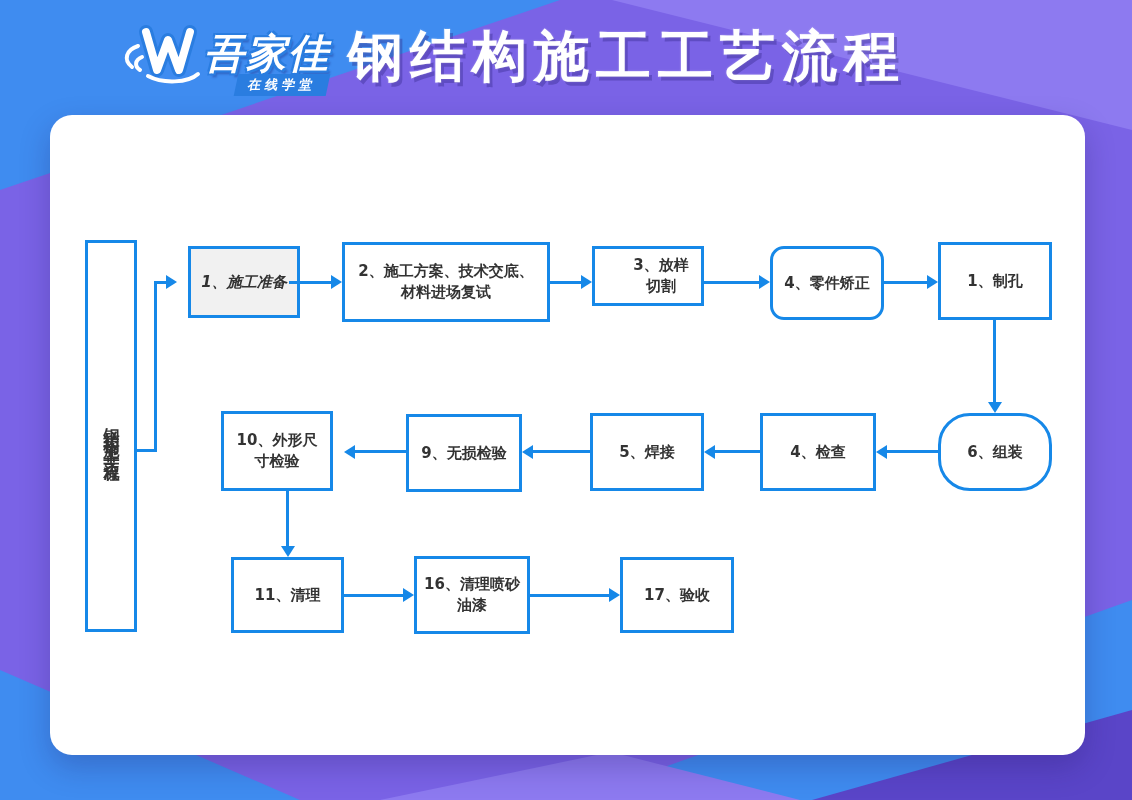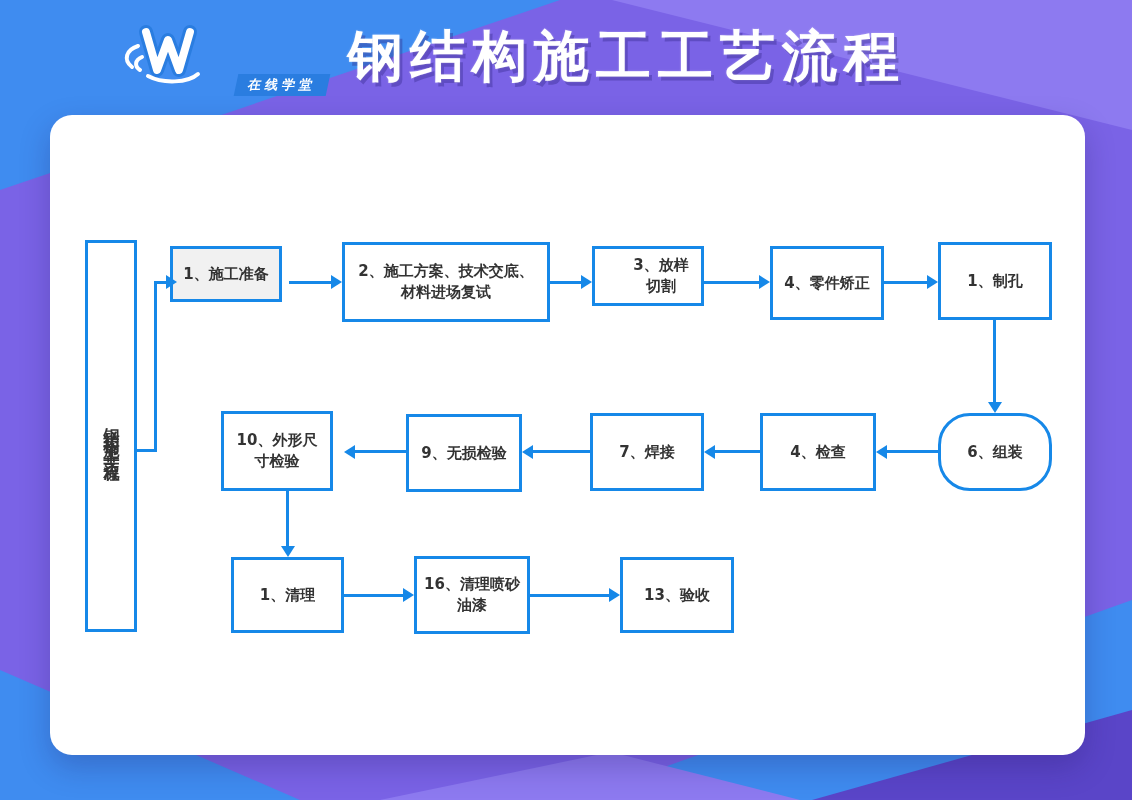--- a/index.html
+++ b/index.html
@@ -63,24 +63,24 @@
   }
   .node-gray { background:#f1f1f1; }
   .side-box {
     position:absolute; left:85px; top:240px; width:52px; height:392px;
     border:3px solid #1688e8; background:#ffffff;
     display:flex; align-items:center; justify-content:center;
     writing-mode:vertical-rl; text-orientation:upright;
     font-size:16px; font-weight:bold; color:#333333; letter-spacing:5px;
   }
 
-  #n1  { left:170px; top:246px; width:112px; height:56px; }
+  #n1  { left:188px; top:246px; width:112px; height:72px;font-style:italic; }
   #n2  { left:342px; top:242px; width:208px; height:80px; }
   #n3  { left:592px; top:246px; width:112px; height:60px;padding-left:32px; }
-  #n4  { left:770px; top:246px; width:114px; height:74px; }
+  #n4  { left:770px; top:246px; width:114px; height:74px;border-radius:14px; }
   #n5  { left:938px; top:242px; width:114px; height:78px; }
   #n6  { left:938px; top:413px; width:114px; height:78px;border-radius:32px; }
   #n7  { left:760px; top:413px; width:116px; height:78px; }
   #n8  { left:590px; top:413px; width:114px; height:78px; }
   #n9  { left:406px; top:414px; width:116px; height:78px; }
   #n10 { left:221px; top:411px; width:112px; height:80px; }
   #n11 { left:231px; top:557px; width:113px; height:76px; }
   #n12 { left:414px; top:556px; width:116px; height:78px; }
   #n13 { left:620px; top:557px; width:114px; height:76px; }
 
@@ -116,42 +116,43 @@
         <g fill="none" stroke="#ffffff" stroke-width="8" stroke-linecap="round" stroke-linejoin="round">
           <path d="M28 18 L39 56 L50 26 L61 56 L72 18"></path>
         </g>
         <g fill="none" stroke="#ffffff" stroke-width="4" stroke-linecap="round">
           <path d="M20 32 C8 36 5 46 14 53"></path>
           <path d="M24 43 C17 46 16 52 22 56"></path>
           <path d="M30 62 C45 70 70 69 80 60"></path>
         </g>
       </svg>
     </span>
+    <span class="logo-brand">吾家佳</span>
     <span class="logo-tagline">在线学堂</span>
   </div>
   <div class="page-title">钢结构施工工艺流程</div>
 </div>
 
 <div class="card"></div>
 
 <div class="side-box">钢结构施工工艺流程</div>
 
 <div class="node node-gray" id="n1">1、施工准备</div>
 <div class="node" id="n2">2、施工方案、技术交底、材料进场复试</div>
 <div class="node" id="n3">3、放样切割</div>
 <div class="node" id="n4">4、零件矫正</div>
 <div class="node" id="n5">1、制孔</div>
 <div class="node" id="n6">6、组装</div>
 <div class="node" id="n7">4、检查</div>
-<div class="node" id="n8">7、焊接</div>
+<div class="node" id="n8">5、焊接</div>
 <div class="node" id="n9">9、无损检验</div>
 <div class="node" id="n10">10、外形尺寸检验</div>
-<div class="node" id="n11">1、清理</div>
+<div class="node" id="n11">11、清理</div>
 <div class="node" id="n12">16、清理喷砂油漆</div>
-<div class="node" id="n13">13、验收</div>
+<div class="node" id="n13">17、验收</div>
 
 <div class="ln" style="left:137px; top:449px; width:20px; height:3px;"></div>
 <div class="ln" style="left:154px; top:281px; width:3px; height:171px;"></div>
 <div class="ln" style="left:154px; top:281px; width:13px; height:3px;"></div>
 <div class="ah-r" style="left:166px; top:275px;"></div>
 
 <div class="ln" style="left:289px; top:281px; width:42px; height:3px;"></div>
 <div class="ah-r" style="left:331px; top:275px;"></div>
 
 <div class="ln" style="left:549px; top:281px; width:32px; height:3px;"></div>

